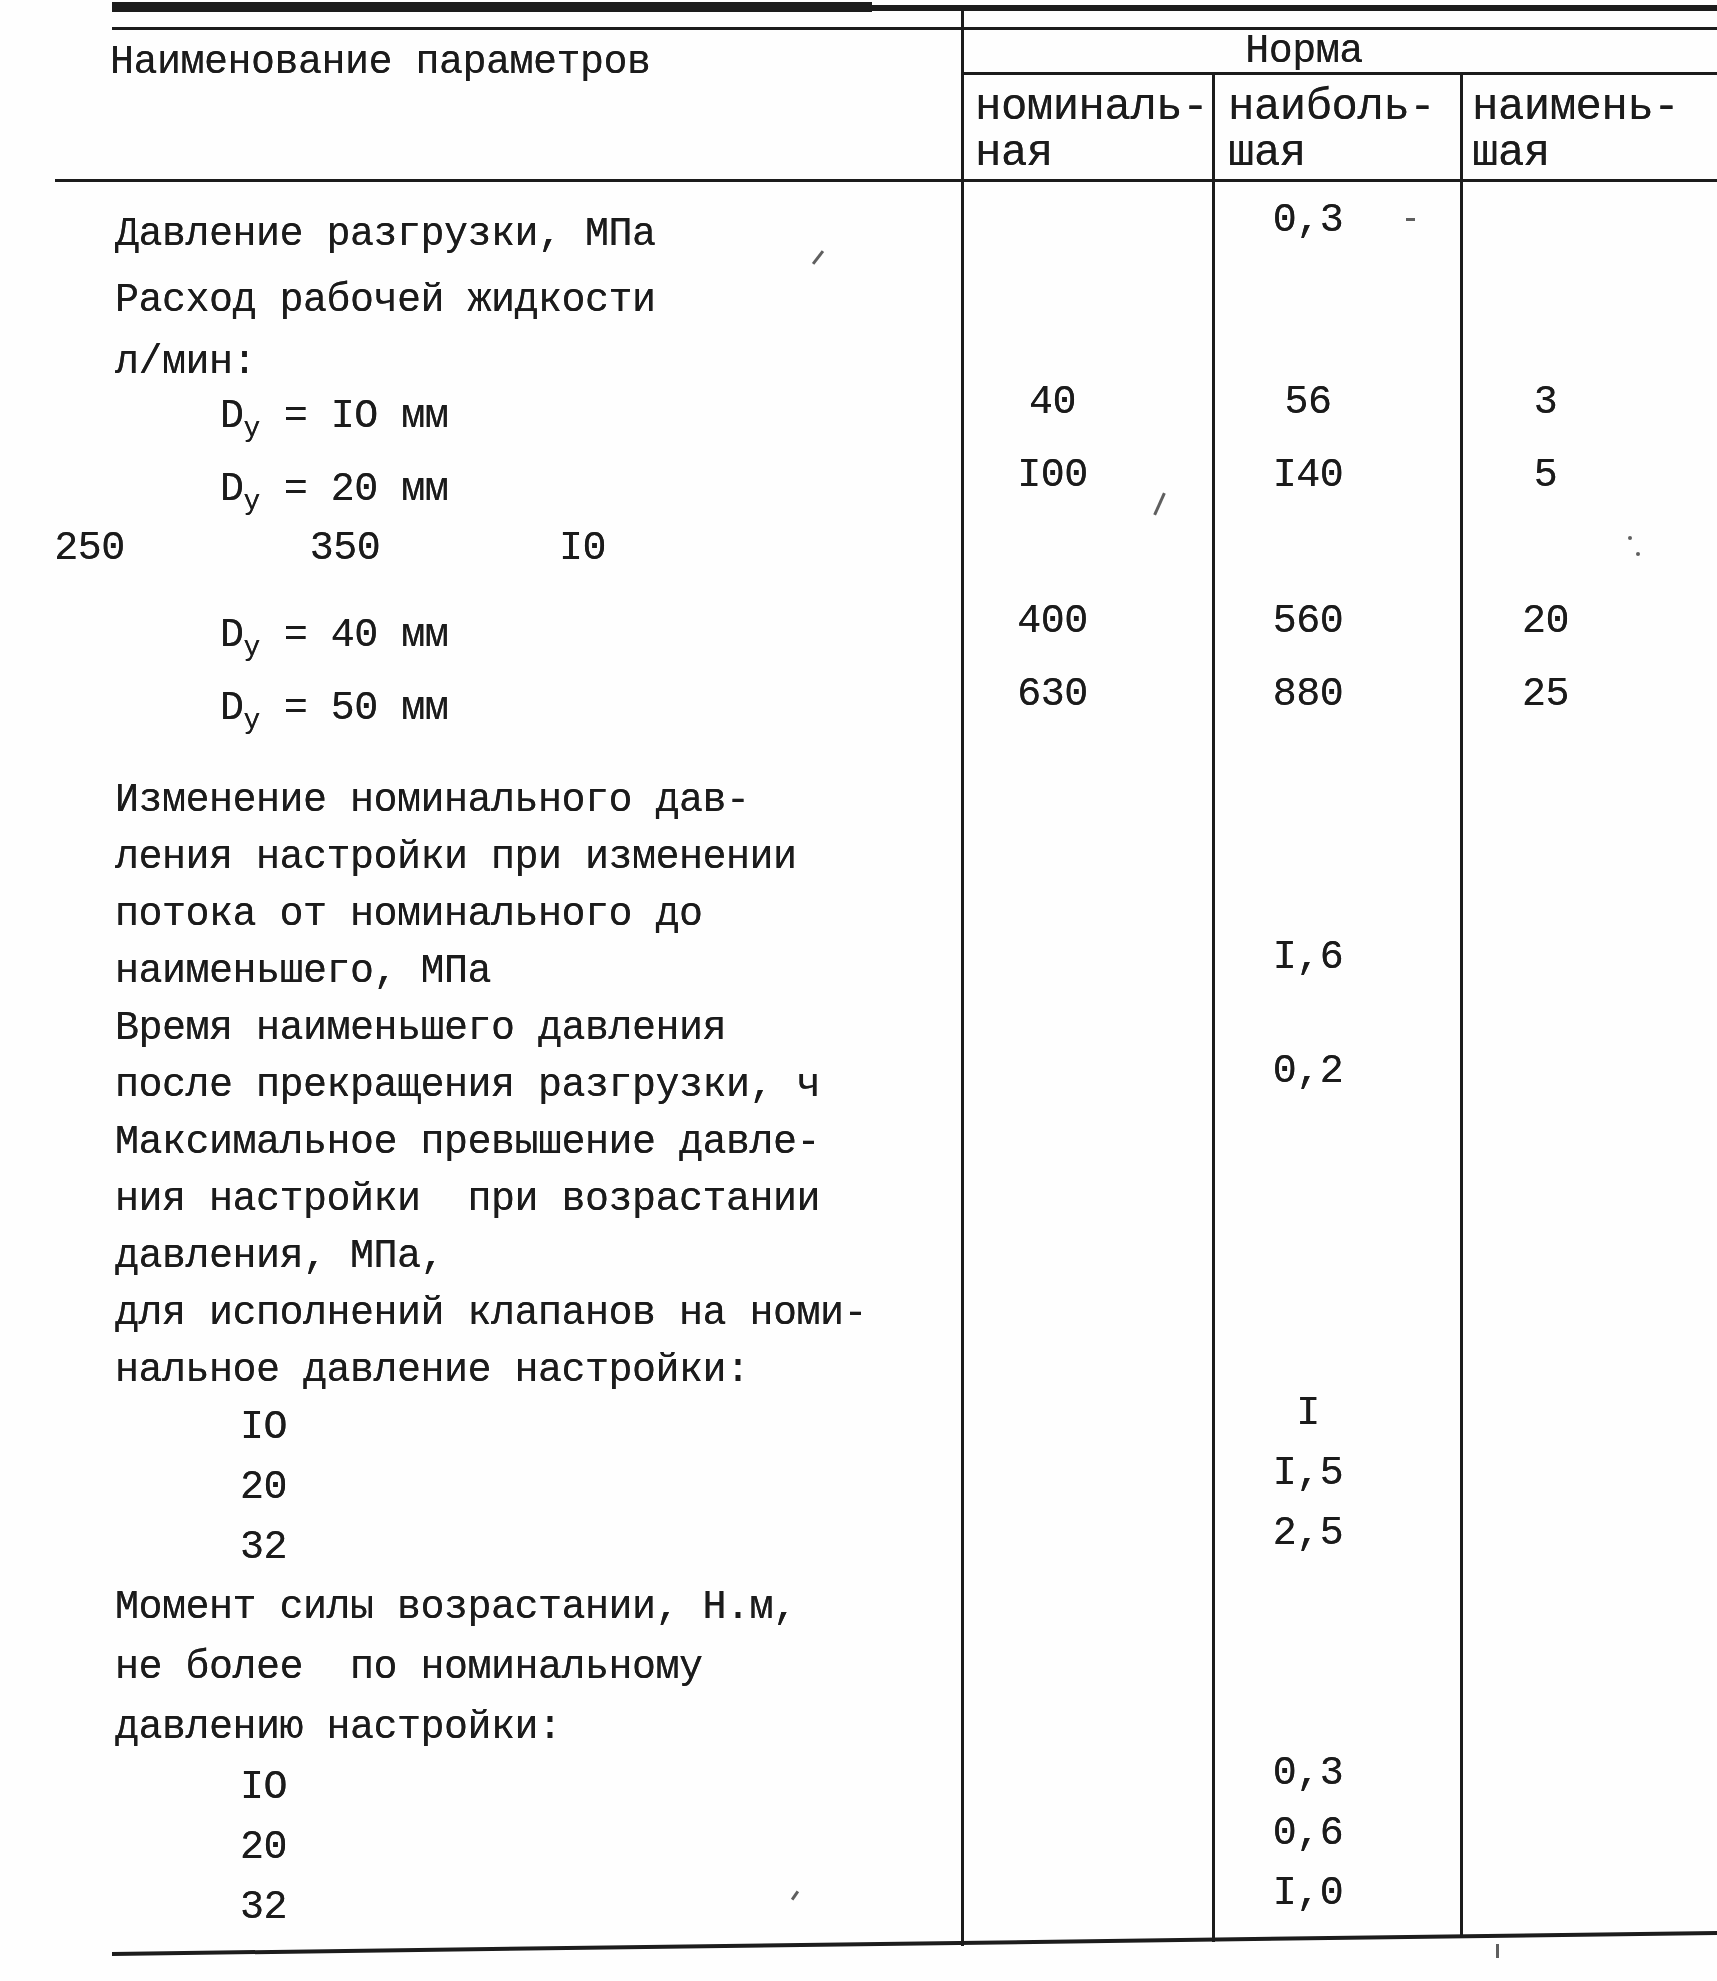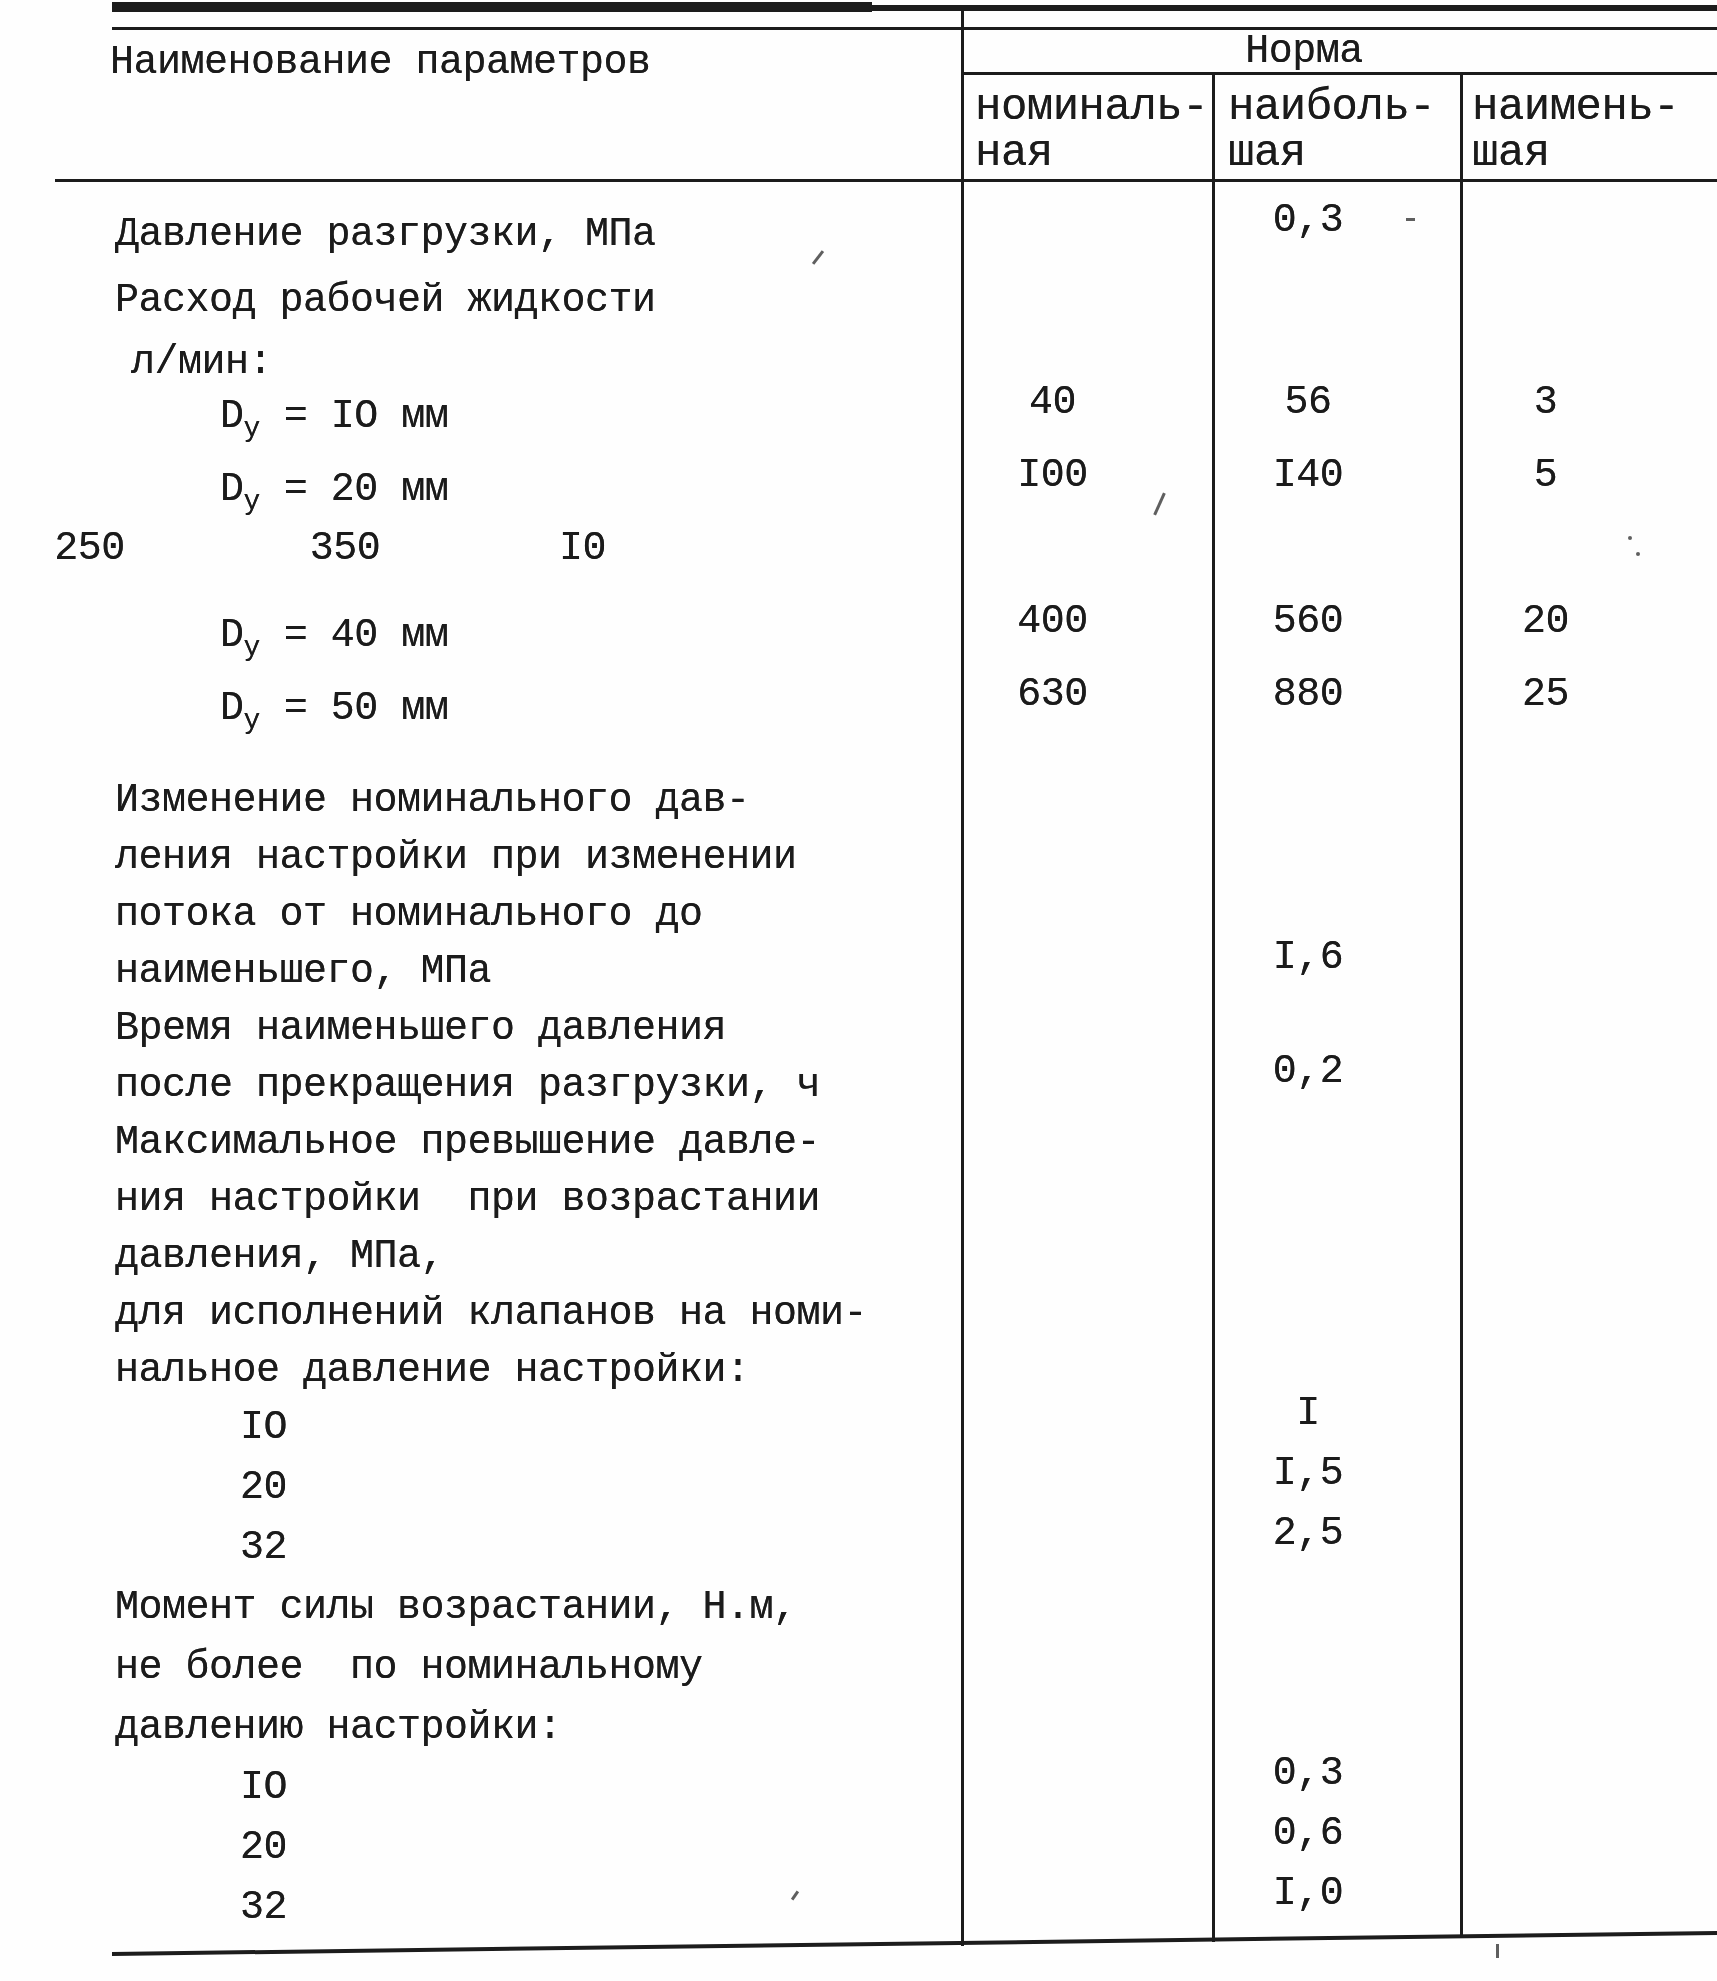--- a/index.html
+++ b/index.html
@@ -44,21 +44,21 @@
   .lab{width:963px;padding-left:115px;white-space:pre;}
   .lab.dy{padding-left:220px;}
   .lab.ind{padding-left:240px;}
   .val{text-align:center;transform:translateY(-14px);}
   .v-nominal{width:249px;padding-right:70px;}
   .v-max{width:248px;padding-right:56px;}
   .v-min{width:257px;padding-right:86px;}
   sub{font-size:28px;line-height:0;letter-spacing:0;}
   .r-intro{height:66px;}
   .r-intro-2{height:62px;}
-  .r-intro-3{height:54px;margin-left:16px;}
+  .r-intro-3{height:54px;}
   .r-dy{height:73px;}
   .r-dy-last{height:92px;}
   .r-text{height:57px;}
   .r-text-lg{height:60px;}
   .r-sub-item{height:60px;}
   
   .art{position:absolute;background:#2a2a2a;opacity:.75;}
   #art-tick{left:810px;top:256px;width:16px;height:3px;transform:rotate(-52deg);}
   #art-slash{left:1158px;top:492px;width:3px;height:24px;transform:rotate(24deg);}
   #art-dash{left:1406px;top:218px;width:9px;height:3px;}

